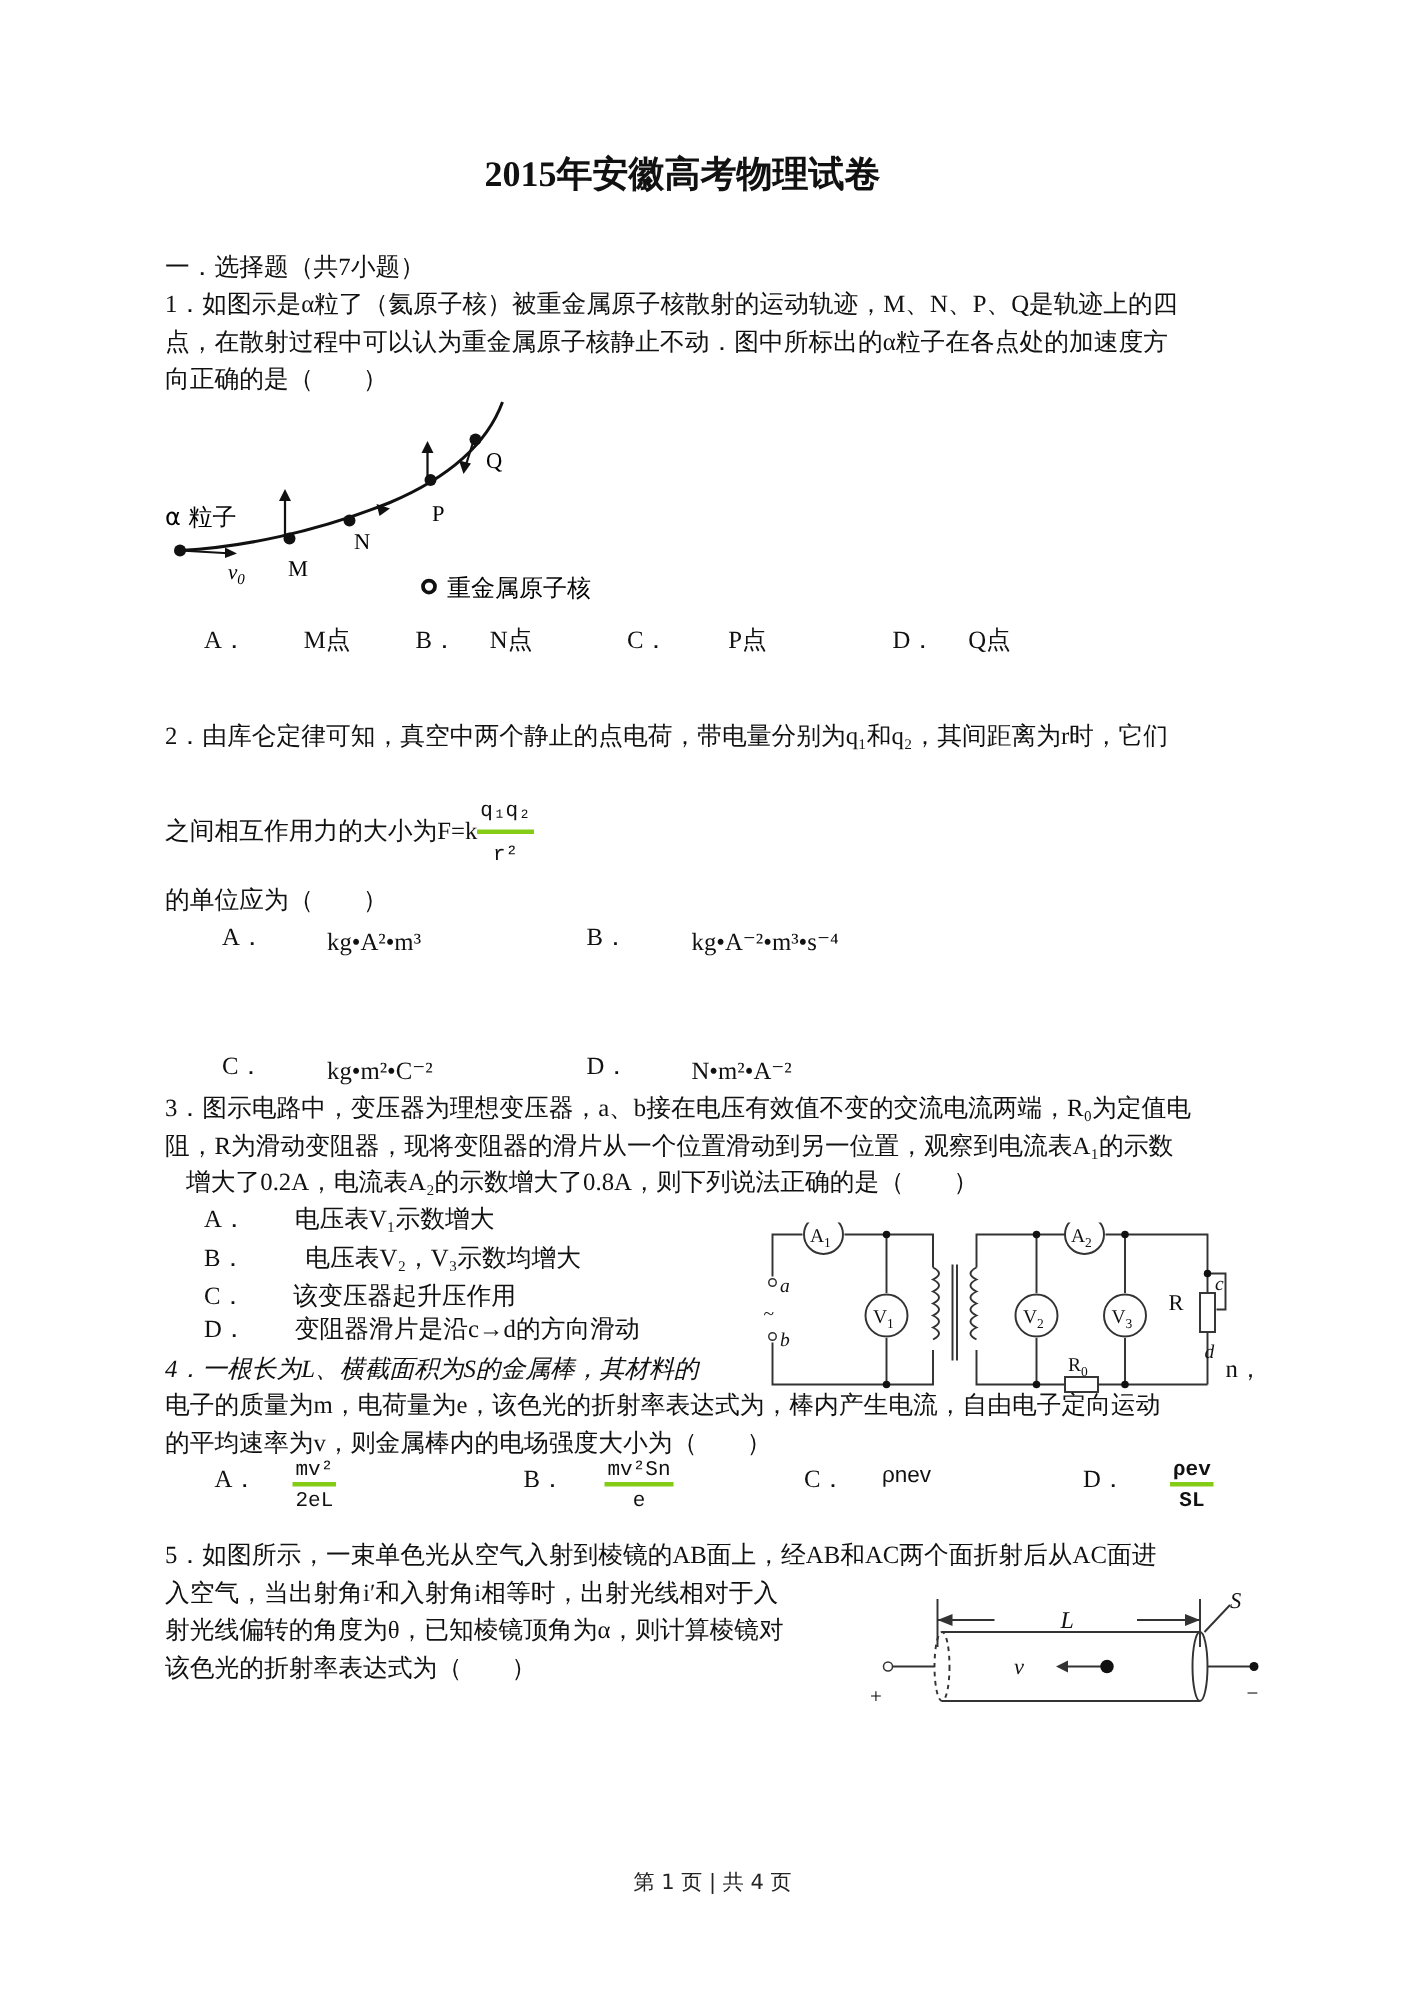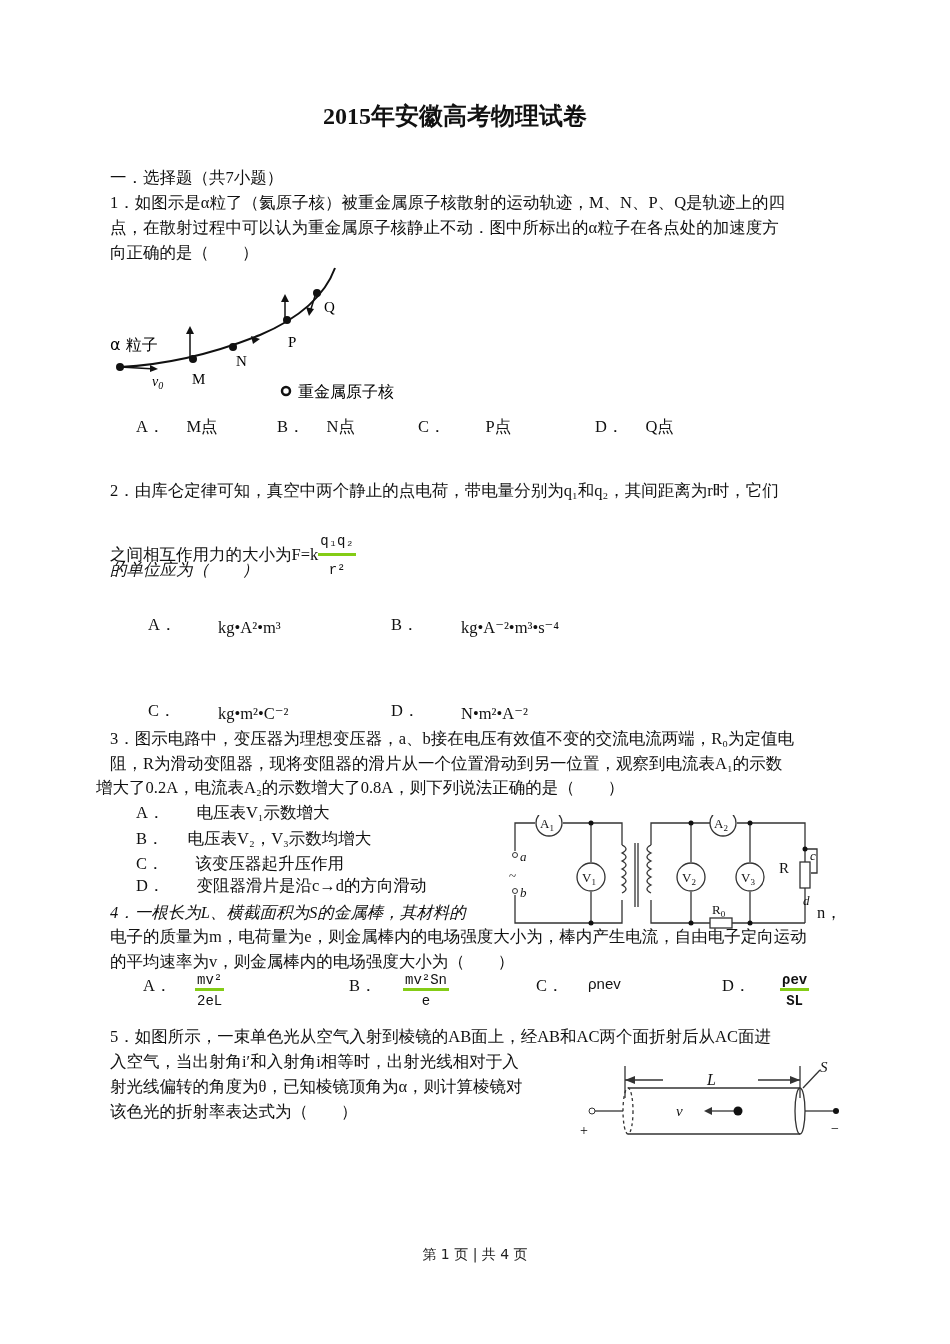--- a/index.html
+++ b/index.html
@@ -45,46 +45,46 @@
   <text x="10" y="90" font-size="16" font-family="DejaVu Sans, sans-serif">α 粒子</text>
   <text x="52" y="126" font-size="14" font-style="italic" class="svgtext">v<tspan font-size="10" dy="3">0</tspan></text>
   <text x="92" y="124" font-size="15" class="svgtext">M</text>
   <text x="136" y="106" font-size="15" class="svgtext">N</text>
   <text x="188" y="87" font-size="15" class="svgtext">P</text>
   <text x="224" y="52" font-size="15" class="svgtext">Q</text>
   <circle cx="186" cy="131" r="4" fill="none" stroke="#111" stroke-width="2.5"></circle>
   <text x="198" y="137" font-size="16" font-family="DejaVu Sans, sans-serif">重金属原子核</text>
 </svg>
 
-<div class="abs opt" style="left:136px;top:416px;"><span>A．</span><span style="margin-left:22px">M点</span></div>
+<div class="abs opt" style="left:136px;top:416px;"><span>A．</span><span style="margin-left:38px">M点</span></div>
 <div class="abs opt" style="left:277px;top:416px;"><span>B．</span><span style="margin-left:22px">N点</span></div>
 <div class="abs opt" style="left:418px;top:416px;"><span>C．</span><span style="margin-left:40px">P点</span></div>
 <div class="abs opt" style="left:595px;top:416px;"><span>D．</span><span style="margin-left:22px">Q点</span></div>
 
 <div class="abs line" style="left:110px;top:479px;">2．由库仑定律可知，真空中两个静止的点电荷，带电量分别为q₁和q₂，其间距离为r时，它们</div>
 <div class="abs line" style="left:110px;top:529px;">
   <span>之间相互作用力的大小为F=k</span><span class="frac" style="vertical-align:-14px;"><span class="num">q₁q₂</span><span class="den">r²</span></span>
 </div>
-<div class="abs line" style="left:110px;top:558px;font-style:italic;">的单位应为（　　）</div>
+<div class="abs line" style="left:110px;top:588px;">的单位应为（　　）</div>
 
 <div class="abs opt" style="left:148px;top:614px;">A．</div>
 <div class="abs opt" style="left:218px;top:618px;">kg•A²•m³</div>
 <div class="abs opt" style="left:391px;top:614px;">B．</div>
 <div class="abs opt" style="left:461px;top:618px;">kg•A⁻²•m³•s⁻⁴</div>
 <div class="abs opt" style="left:148px;top:700px;">C．</div>
 <div class="abs opt" style="left:218px;top:704px;">kg•m²•C⁻²</div>
 <div class="abs opt" style="left:391px;top:700px;">D．</div>
 <div class="abs opt" style="left:461px;top:704px;">N•m²•A⁻²</div>
 
 <div class="abs line" style="left:110px;top:727px;">3．图示电路中，变压器为理想变压器，a、b接在电压有效值不变的交流电流两端，R₀为定值电</div>
 <div class="abs line" style="left:110px;top:752px;">阻，R为滑动变阻器，现将变阻器的滑片从一个位置滑动到另一位置，观察到电流表A₁的示数</div>
-<div class="abs line" style="left:96px;top:776px;">增大了0.2A，电流表A₂的示数增大了0.8A，则下列说法正确的是（　　）</div>
+<div class="abs line" style="left:124px;top:776px;">增大了0.2A，电流表A₂的示数增大了0.8A，则下列说法正确的是（　　）</div>
 
 <div class="abs opt" style="left:136px;top:802px;"><span>A．</span><span style="margin-left:32px">电压表V₁示数增大</span></div>
-<div class="abs opt" style="left:136px;top:828px;"><span>B．</span><span style="margin-left:24px">电压表V₂，V₃示数均增大</span></div>
+<div class="abs opt" style="left:136px;top:828px;"><span>B．</span><span style="margin-left:40px">电压表V₂，V₃示数均增大</span></div>
 <div class="abs opt" style="left:136px;top:853px;"><span>C．</span><span style="margin-left:32px">该变压器起升压作用</span></div>
 <div class="abs opt" style="left:136px;top:875px;"><span>D．</span><span style="margin-left:32px">变阻器滑片是沿c→d的方向滑动</span></div>
 
 <svg style="left:505px;top:815px;" width="320" height="115" viewBox="0 0 320 115">
   <g fill="none" stroke="#333" stroke-width="1.3">
 
     <polyline points="10,36 10,8 30,8"></polyline>
     <circle cx="44" cy="8" r="13"></circle>
     <polyline points="58,8 117,8 117,30"></polyline>
     <line x1="86" y1="8" x2="86" y2="47"></line>
@@ -134,21 +134,21 @@
     <text x="15" y="46" font-style="italic">a</text>
     <text x="15" y="82" font-style="italic">b</text>
     <text x="4" y="65">~</text>
     <text x="305" y="45" font-style="italic">c</text>
     <text x="298" y="90" font-style="italic">d</text>
   </g>
 </svg>
 
 <div class="abs line" style="left:110px;top:901px;font-style:italic;">4．一根长为L、横截面积为S的金属棒，其材料的</div>
 <div class="abs line" style="left:817px;top:901px;">n，</div>
-<div class="abs line" style="left:110px;top:925px;">电子的质量为m，电荷量为e，则金属棒内的电场强度大小为，棒内产生电流，自由电子定向运动</div>
+<div class="abs line" style="left:110px;top:925px;">电子的质量为m，电荷量为e，该色光的折射率表达式为，棒内产生电流，自由电子定向运动</div>
 <div class="abs line" style="left:110px;top:950px;">的平均速率为v，则金属棒内的电场强度大小为（　　）</div>
 
 <div class="abs opt" style="left:143px;top:975px;">A．</div>
 <div class="abs" style="left:195px;top:972px;"><span class="frac"><span class="num">mv²</span><span class="den">2eL</span></span></div>
 <div class="abs opt" style="left:349px;top:975px;">B．</div>
 <div class="abs" style="left:403px;top:972px;"><span class="frac"><span class="num">mv²Sn</span><span class="den">e</span></span></div>
 <div class="abs opt" style="left:536px;top:975px;">C．</div>
 <div class="abs opt" style="left:588px;top:975px;font-family:'Liberation Sans',sans-serif;font-size:15px;">ρnev</div>
 <div class="abs opt" style="left:722px;top:975px;">D．</div>
 <div class="abs" style="left:780px;top:972px;font-weight:bold;"><span class="frac"><span class="num">ρev</span><span class="den">SL</span></span></div>

